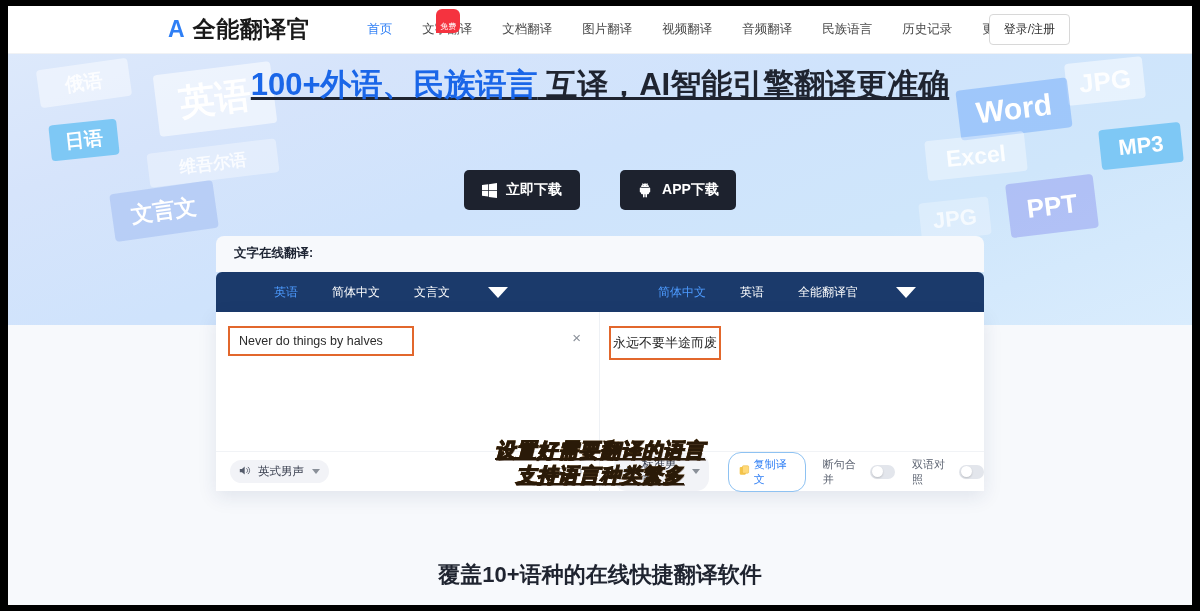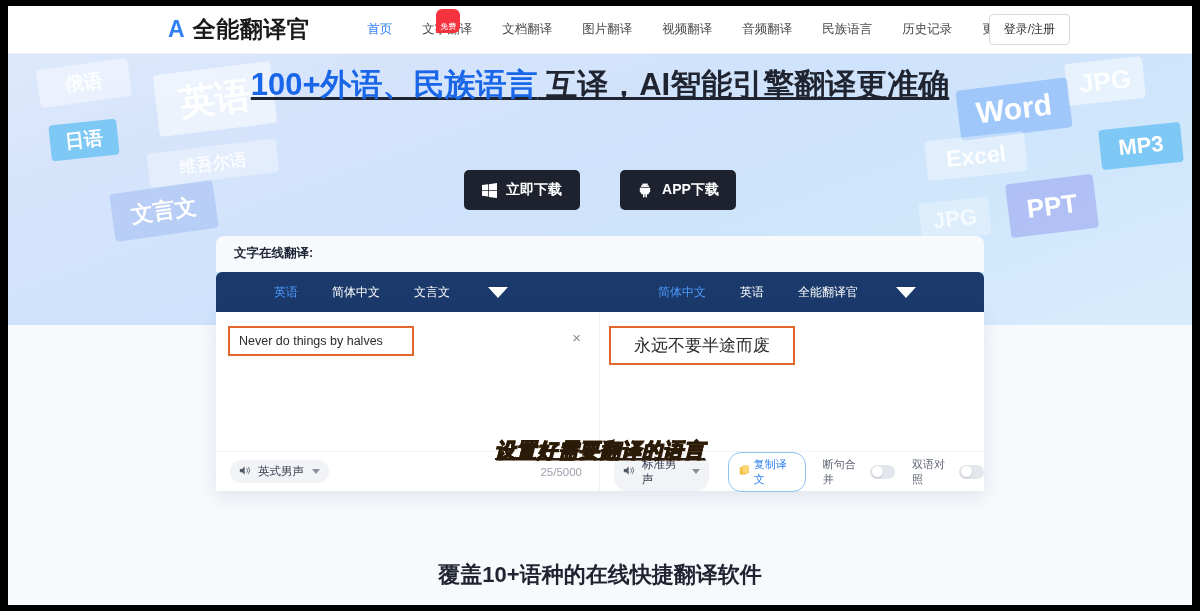--- a/index.html
+++ b/index.html
@@ -170,22 +170,22 @@
     border: 2px solid #e2672c; padding: 6px 9px;
     width: 186px;
   }
   .clear-x {
     position: absolute; top: 18px; right: 18px;
     font-size: 15px; color: #8a9099; cursor: pointer;
     line-height: 1;
   }
   .out-text {
     position: absolute; top: 14px; left: 9px;
-    font-size: 17px; color: #2b2b2b;
-    border: 2px solid #e2672c; padding: 6px 23px;
+    font-size: 13px; color: #2b2b2b;
+    border: 2px solid #e2672c; padding: 6px 2px;
     white-space: nowrap;
   }
   .annotation {
     position: absolute; top: 126px; left: 0; width: 768px;
     text-align: center; z-index: 25;
     pointer-events: none;
   }
   .anno-line {
     display: block;
     font-size: 20px; font-weight: bold; font-style: italic;
@@ -355,20 +355,21 @@
       <div class="tr-pane left">
         <div class="src-text">Never do things by halves</div>
         <div class="clear-x">×</div>
       </div>
       <div class="tr-pane right">
         <div class="out-text">永远不要半途而废</div>
       </div>
 
       <div class="annotation">
         <span class="anno-line">设置好需要翻译的语言</span>
+        <span class="anno-line">支持语言种类繁多</span>
       </div>
 
       <div class="tr-foot">
         <div class="foot-half left">
           <div class="voice-pill">
             <span>
               <svg width="13" height="13" viewBox="0 0 16 16">
                   <path fill="#555c6b" d="M1 6h2.6L7 3v10L3.6 10H1V6z"></path>
                   <path fill="none" stroke="#555c6b" stroke-width="1.1" d="M9.2 5.3a3.4 3.4 0 0 1 0 5.4M11 3.6a5.8 5.8 0 0 1 0 8.8"></path>
                 </svg>

